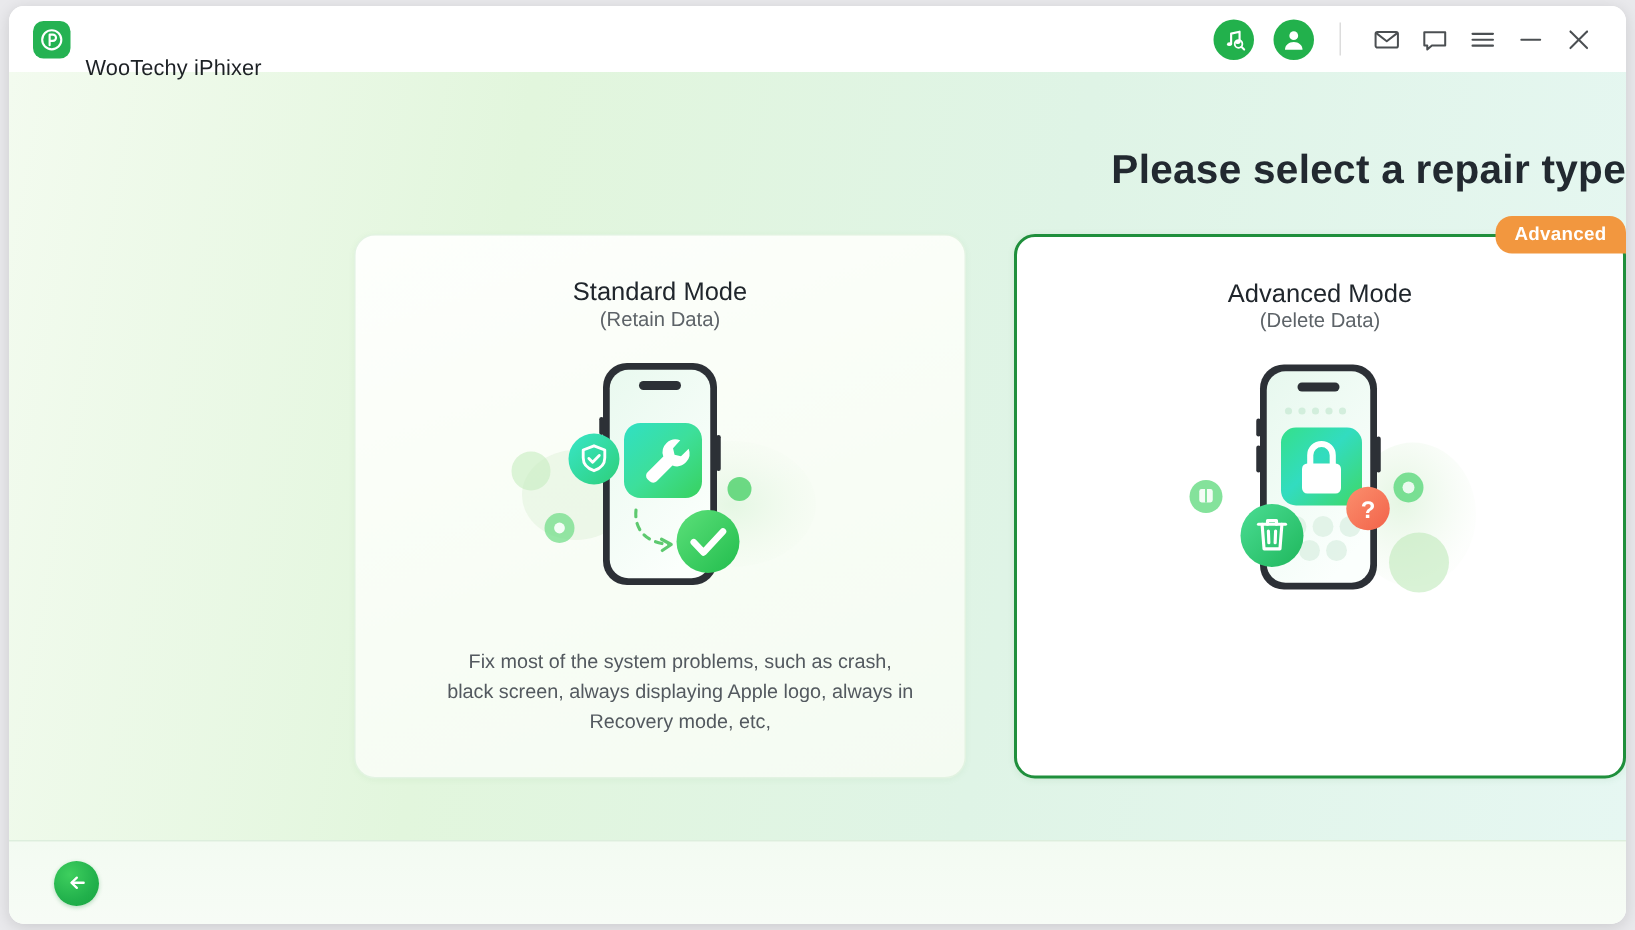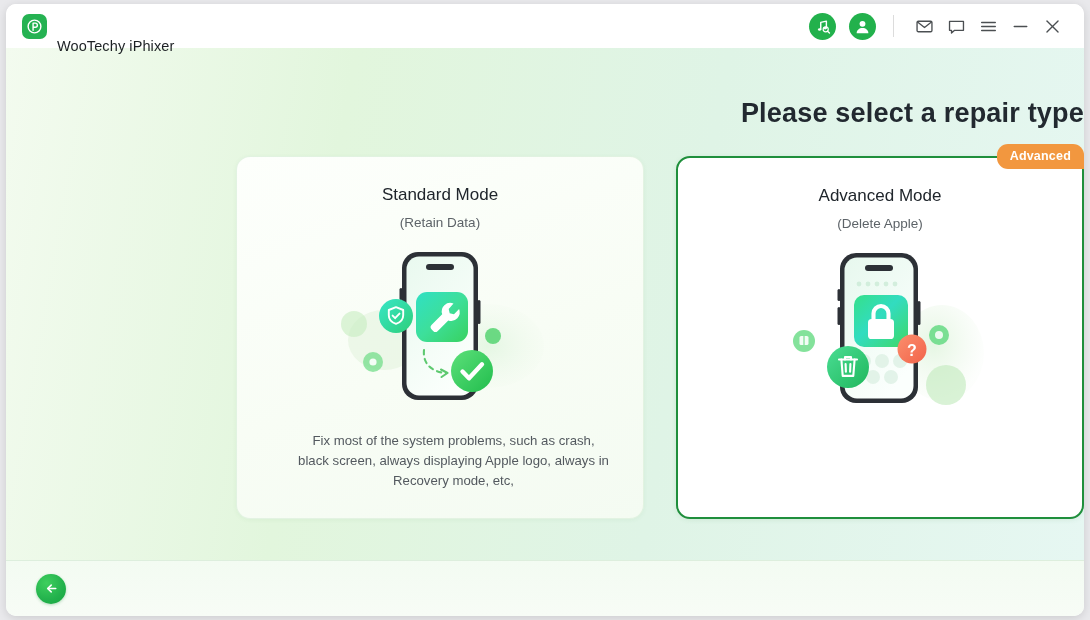--- a/index.html
+++ b/index.html
@@ -140,21 +140,20 @@
     letter-spacing: .2px;
   }
 
   .card-title {
     margin-top: 28px;
     font-size: 17px;
     font-weight: normal;
     color: #20262c;
   }
   .card-sub {
-    margin-top: 10px;
     font-size: 13.5px;
     color: #5d6368;
   }
 
   .illo {
     margin-top: 12px;
     width: 240px;
     height: 168px;
     position: relative;
   }
@@ -335,21 +334,21 @@
           </svg>
         </div>
 
         <div class="card-desc">Fix most of the system problems, such as crash, black screen, always displaying Apple logo, always in Recovery mode, etc,</div>
       </div>
 
       <div class="card advanced">
         <div class="badge">Advanced</div>
 
         <div class="card-title">Advanced Mode</div>
-        <div class="card-sub">(Delete Apple)</div>
+        <div class="card-sub">(Delete Data)</div>
 
         <div class="illo">
           <svg width="240" height="168" viewBox="0 0 240 168">
             <defs>
               <linearGradient id="gradLock" x1="0" y1="0" x2="1" y2="1">
                 <stop offset="0" stop-color="#35e08a"></stop>
                 <stop offset="0.45" stop-color="#32dcc0"></stop>
                 <stop offset="1" stop-color="#3fd866"></stop>
               </linearGradient>
               <linearGradient id="scr2" x1="0" y1="0" x2="0.6" y2="1">

